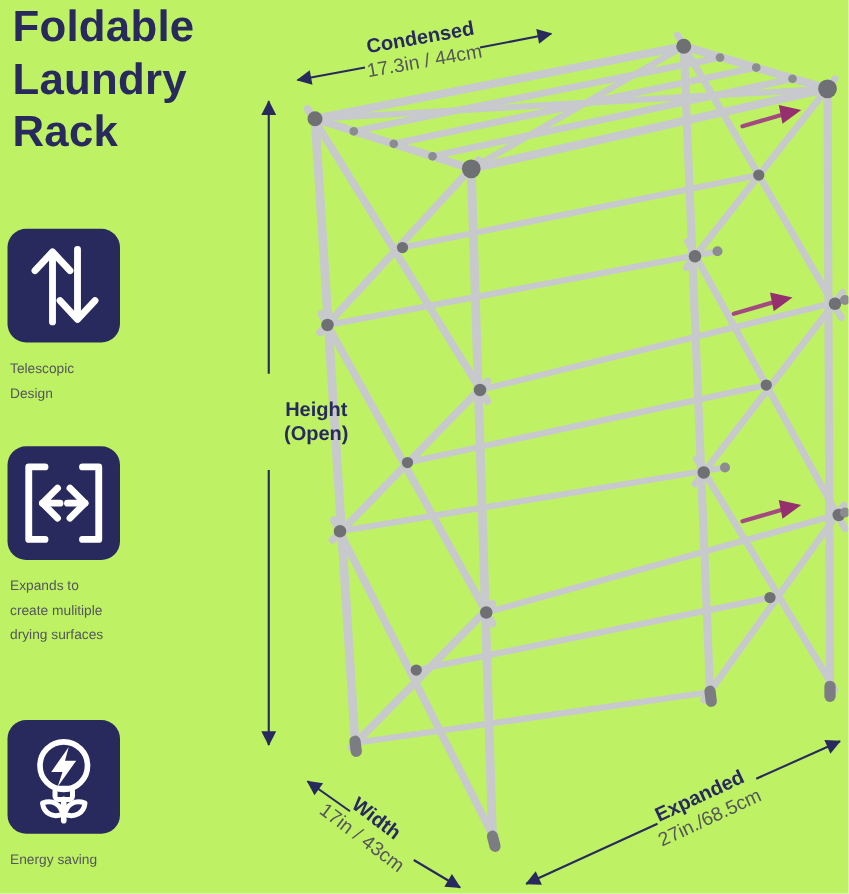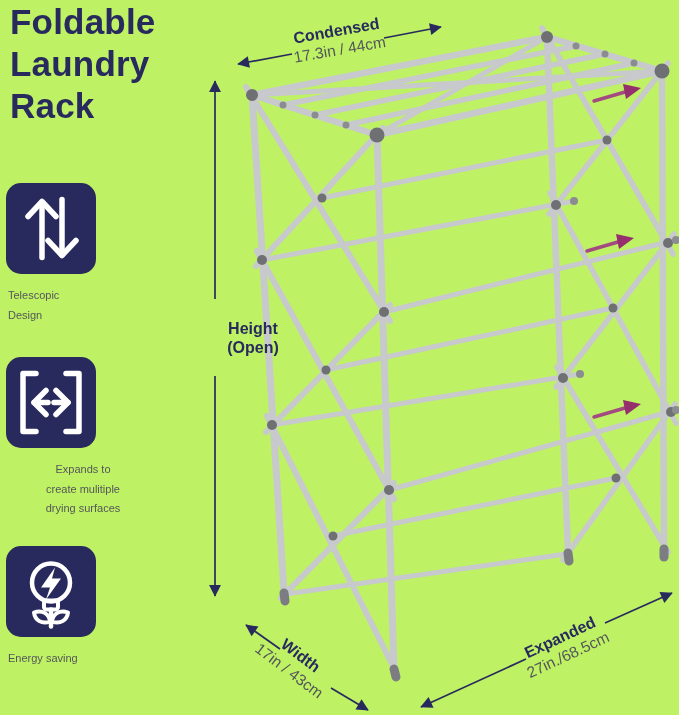--- a/index.html
+++ b/index.html
@@ -15,22 +15,22 @@
   .feature { position:absolute; left:6px; width:152px; }
   .feature .sq {
     width:90px; height:91px; background:#282a5e; border-radius:15px;
     display:flex; align-items:center; justify-content:center;
   }
   .feature .lbl {
     margin-top:12px; margin-left:2px; font-size:11px; line-height:19.5px;
     color:#55565a; white-space:pre-line;
   }
   #feature-1 { top:183px; }
-  #feature-2 { top:357px;text-align:center; }
-  #feature-3 { top:546px; }
+  #feature-2 { top:357px; }
+  #feature-3 { top:576px; }
   .scene { position:absolute; left:0; top:0; width:679px; height:715px; }
   .dim {
     position:absolute; text-align:center;
     transform:translate(-50%,-50%) rotate(var(--r,0deg));
   }
   .dim .name { font-weight:700; font-size:16px; line-height:19px; color:#282a5e; white-space:pre-line; }
   .dim .val  { font-size:15.5px; line-height:19px; color:#55565a; white-space:pre-line; }
   #dim-condensed { left:338px; top:40px;  --r:-10deg; }
   #dim-height    { left:222px; top:338px;margin-left:31px; --r:0deg; }
   #dim-width     { left:295px; top:663px; --r:37deg; }

